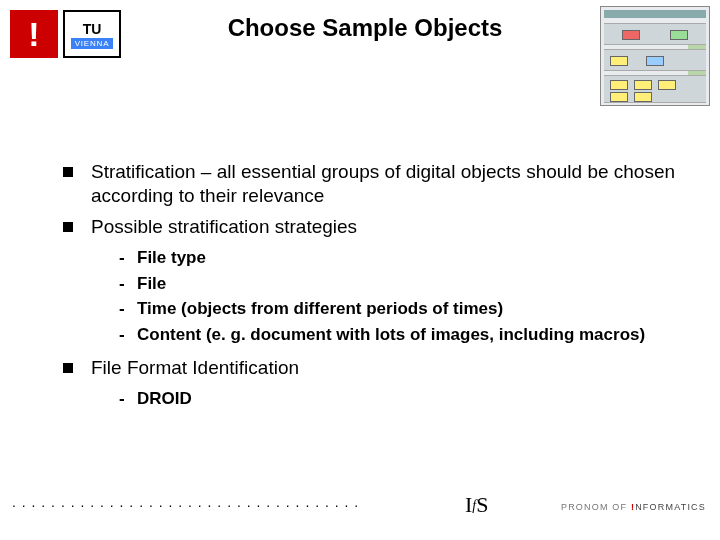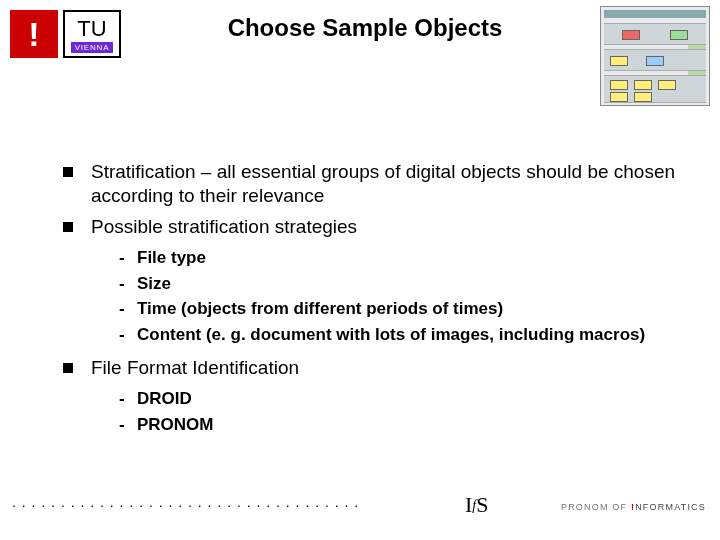--- a/index.html
+++ b/index.html
@@ -11,22 +11,22 @@
     position: absolute; top: 10px; left: 10px;
     width: 48px; height: 48px; background: #c00; color: #fff;
     display: flex; align-items: center; justify-content: center;
     font-weight: bold; font-size: 34px;
   }
   .logo-tu {
     position: absolute; top: 10px; left: 63px;
     width: 58px; height: 48px; border: 2px solid #000; background: #fff;
     display: flex; flex-direction: column; align-items: center; justify-content: center;
   }
-  .logo-tu .tu { font-weight: normal; font-size: 22px; line-height: 1; padding-top:2px;}
-  .logo-tu .vienna { font-size: 8px; letter-spacing: 0.8px; background:#6d28d9; color:#fff; padding:1px 4px; margin-top:2px;}
+  .logo-tu .tu { font-weight: bold; font-size: 14px; line-height: 1; padding-top:2px;}
+  .logo-tu .vienna { font-size: 8px; letter-spacing: 0.8px; background:#3b82f6; color:#fff; padding:1px 4px; margin-top:2px;}
 
   .title {
     position: absolute; top: 14px; left: 150px; width: 430px;
     font-size: 24px; font-weight: bold; text-align: center;
   }
 
   .corner-diagram {
     position: absolute; top: 6px; right: 10px;
     width: 110px; height: 100px; border: 1px solid #888; background: #e9ecef;
   }
@@ -108,30 +108,29 @@
 
   <div class="content">
     <ul class="b1">
       <li>
         <span>Stratification – all essential groups of digital objects should be chosen according to their relevance</span>
       </li>
       <li>
         <span>Possible stratification strategies</span>
         <ul class="b2">
           <li><span>File type</span></li>
-          <li><span>Size</span></li>
+          <li><span>File</span></li>
           <li><span>Time (objects from different periods of times)</span></li>
           <li><span>Content (e. g. document with lots of images, including macros)</span></li>
         </ul>
       </li>
       <li>
         <span>File Format Identification</span>
         <ul class="b2">
           <li><span>DROID</span></li>
-          <li><span>PRONOM</span></li>
         </ul>
       </li>
     </ul>
   </div>
 
   <div class="dots">. . . . . . . . . . . . . . . . . . . . . . . . . . . . . . . . . . . . . . . . . . . . . . .</div>
 
   <div class="footer-logo">
     <span>I</span><span class="f">f</span><span>S</span>
   </div>

